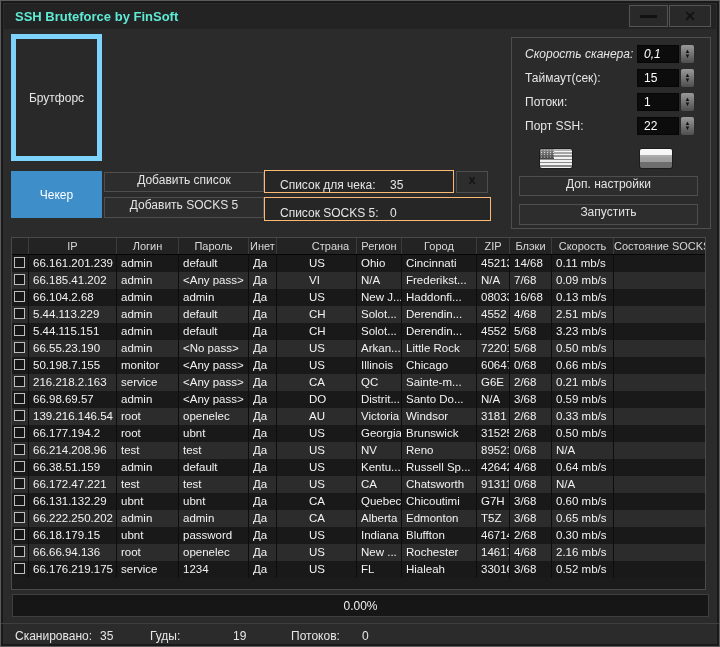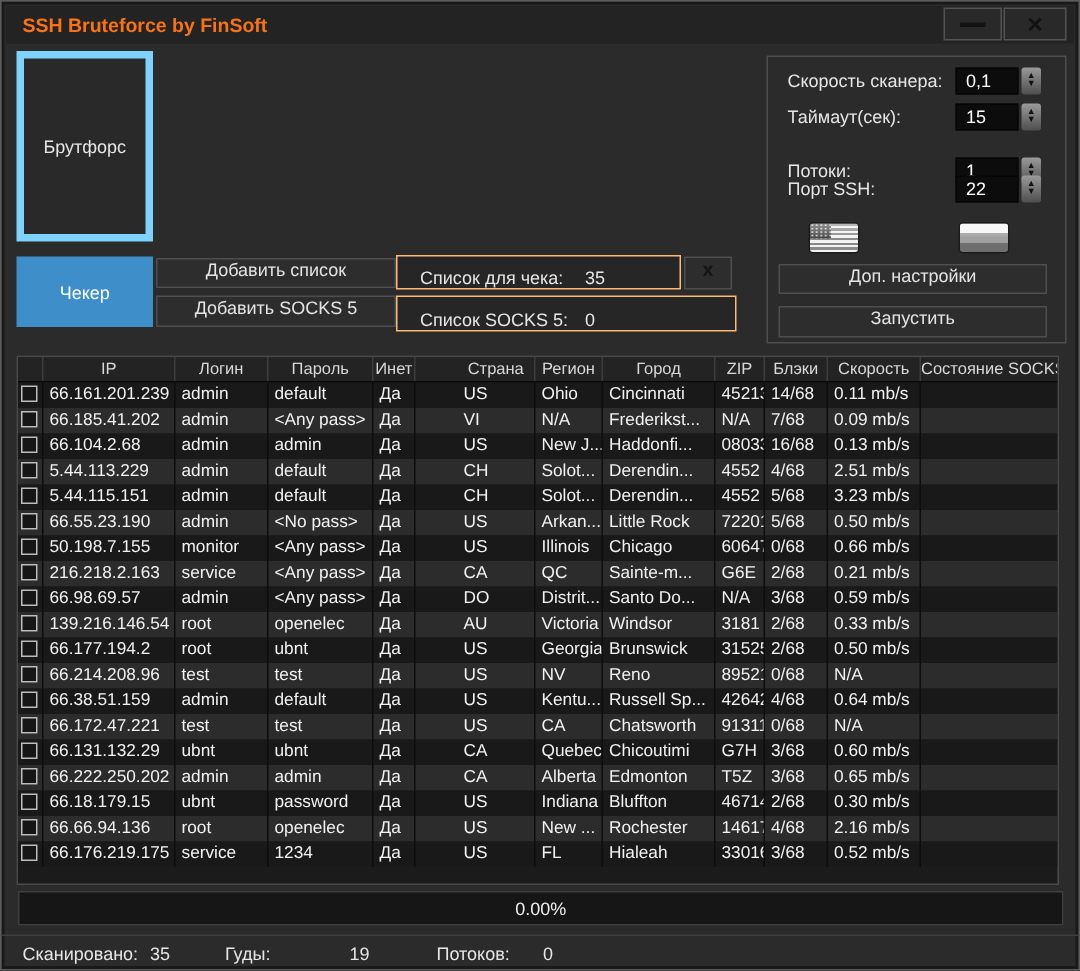--- a/index.html
+++ b/index.html
@@ -6,21 +6,21 @@
   html,body { background:#4a4a4a; }
   .window {
     position: relative; width: 720px; height: 647px;
     background: #2b2b2b; color: #e6e6e6;
     font-family: "Liberation Sans", sans-serif; font-size: 12px;
     border: 1px solid #5c5c5c; box-shadow: inset 0 0 0 2px #191919;
     overflow: hidden;
   }
   
   .titlebar { position:absolute; left:3px; top:3px; right:3px; height:25px; background:#232323; }
-  .apptitle { position:absolute; left:11px; top:5px; color:#f97316; font-weight:bold; font-size:13px; }
+  .apptitle { position:absolute; left:11px; top:5px; color:#5eead4; font-weight:bold; font-size:13px; }
   .winbtn { position:absolute; top:4px; height:22px; background:#292929; border:1px solid #545454;
             display:flex; align-items:center; justify-content:center; cursor:pointer; }
   .btn-min { left:628px; width:39px; }
   .btn-close { left:668px; width:42px; color:#121212; font-weight:bold; font-size:14px; }
   .minbar { width:17px; height:3px; background:#121212; }
   
   .tab-brute { position:absolute; left:10px; top:33px; width:91px; height:127px;
     background:#292929; border:5px solid #7dd3fc; display:flex; align-items:center; justify-content:center; }
   .tab-checker { position:absolute; left:10px; top:170px; width:91px; height:47px;
     background:#3d8ec9; color:#fff; display:flex; align-items:center; justify-content:center; }
@@ -33,21 +33,21 @@
   
   .panel { position:absolute; background:#262626; border:1px solid #fdba74; display:flex; align-items:flex-end; }
   #checkPanel { left:263px; top:169px; width:190px; height:23px; }
   #socksPanel { left:263px; top:196px; width:227px; height:24px; }
   .plabel { margin-left:15px; }
   .pvalue { position:absolute; left:125px; }
   
   .group { position:absolute; left:510px; top:36px; width:200px; height:192px; border:1px solid #4e4e4e; }
   .setlabel { position:absolute; left:13px; height:18px; line-height:18px; }
   .setfield { position:absolute; left:125px; width:57px; height:18px; display:flex; }
-  .r0 { top:7px; } .r1 { top:31px; } .r2 { top:55px;margin-top:12px; } .r3 { top:79px; }
+  .r0 { top:7px;font-style:italic; } .r1 { top:31px; } .r2 { top:55px; } .r3 { top:79px; }
   .numval { flex:1; background:#0c0c0c; border:1px solid #060606; color:#fff;
     padding-left:6px; line-height:16px; overflow:hidden; }
   .spin { width:13px; margin-left:2px; border-radius:2px; background:linear-gradient(#9a9a9a,#4e4e4e);
     display:flex; flex-direction:column; align-items:center; justify-content:center; }
   .spin span { font-size:6px; line-height:5px; color:#111; cursor:pointer; }
   
   .flagbtn { position:absolute; width:34px; height:21px; border-radius:3px; overflow:hidden;
     border:1px solid #1c1c1c; cursor:pointer; }
   #usFlag { left:538px; top:147px; }
   #ruFlag { left:638px; top:147px; }

